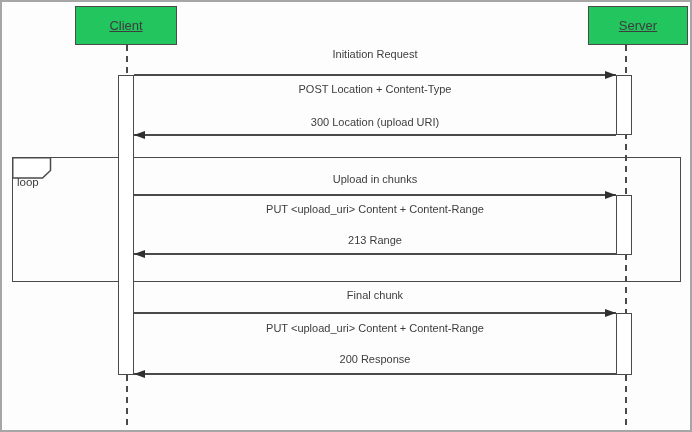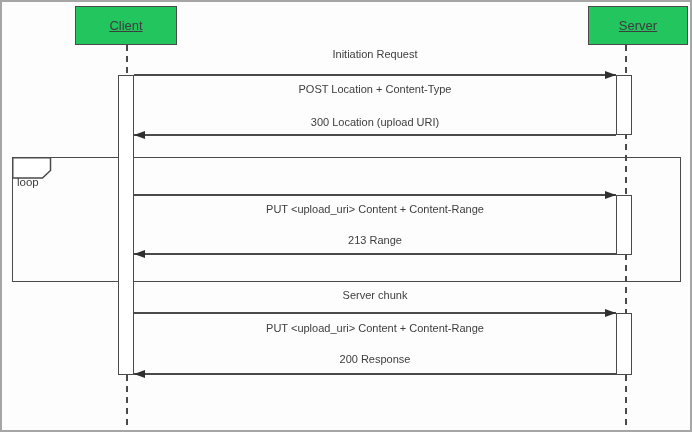--- a/index.html
+++ b/index.html
@@ -105,24 +105,25 @@
   <div class="activation act-srv1"></div>
   <div class="activation act-srv2"></div>
   <div class="activation act-srv3"></div>
 
   <div class="msg-label" style="top:45px">Initiation Request</div>
   <div class="arrow right" style="top:72.25px"></div>
   <div class="msg-label" style="top:80px">POST Location + Content-Type</div>
   <div class="msg-label" style="top:113px">300 Location (upload URI)</div>
   <div class="arrow left" style="top:132.25px"></div>
 
+  <div class="msg-label" style="top:170px">Upload in chunks</div>
   <div class="arrow right" style="top:192.25px"></div>
   <div class="msg-label" style="top:200px">PUT &lt;upload_uri&gt; Content + Content-Range</div>
   <div class="msg-label" style="top:231px">213 Range</div>
   <div class="arrow left" style="top:251.25px"></div>
 
-  <div class="msg-label" style="top:286px">Server chunk</div>
+  <div class="msg-label" style="top:286px">Final chunk</div>
   <div class="arrow right" style="top:310.25px"></div>
   <div class="msg-label" style="top:319px">PUT &lt;upload_uri&gt; Content + Content-Range</div>
   <div class="msg-label" style="top:350px">200 Response</div>
   <div class="arrow left" style="top:371.25px"></div>
 
 </div>
 
 </body></html>

